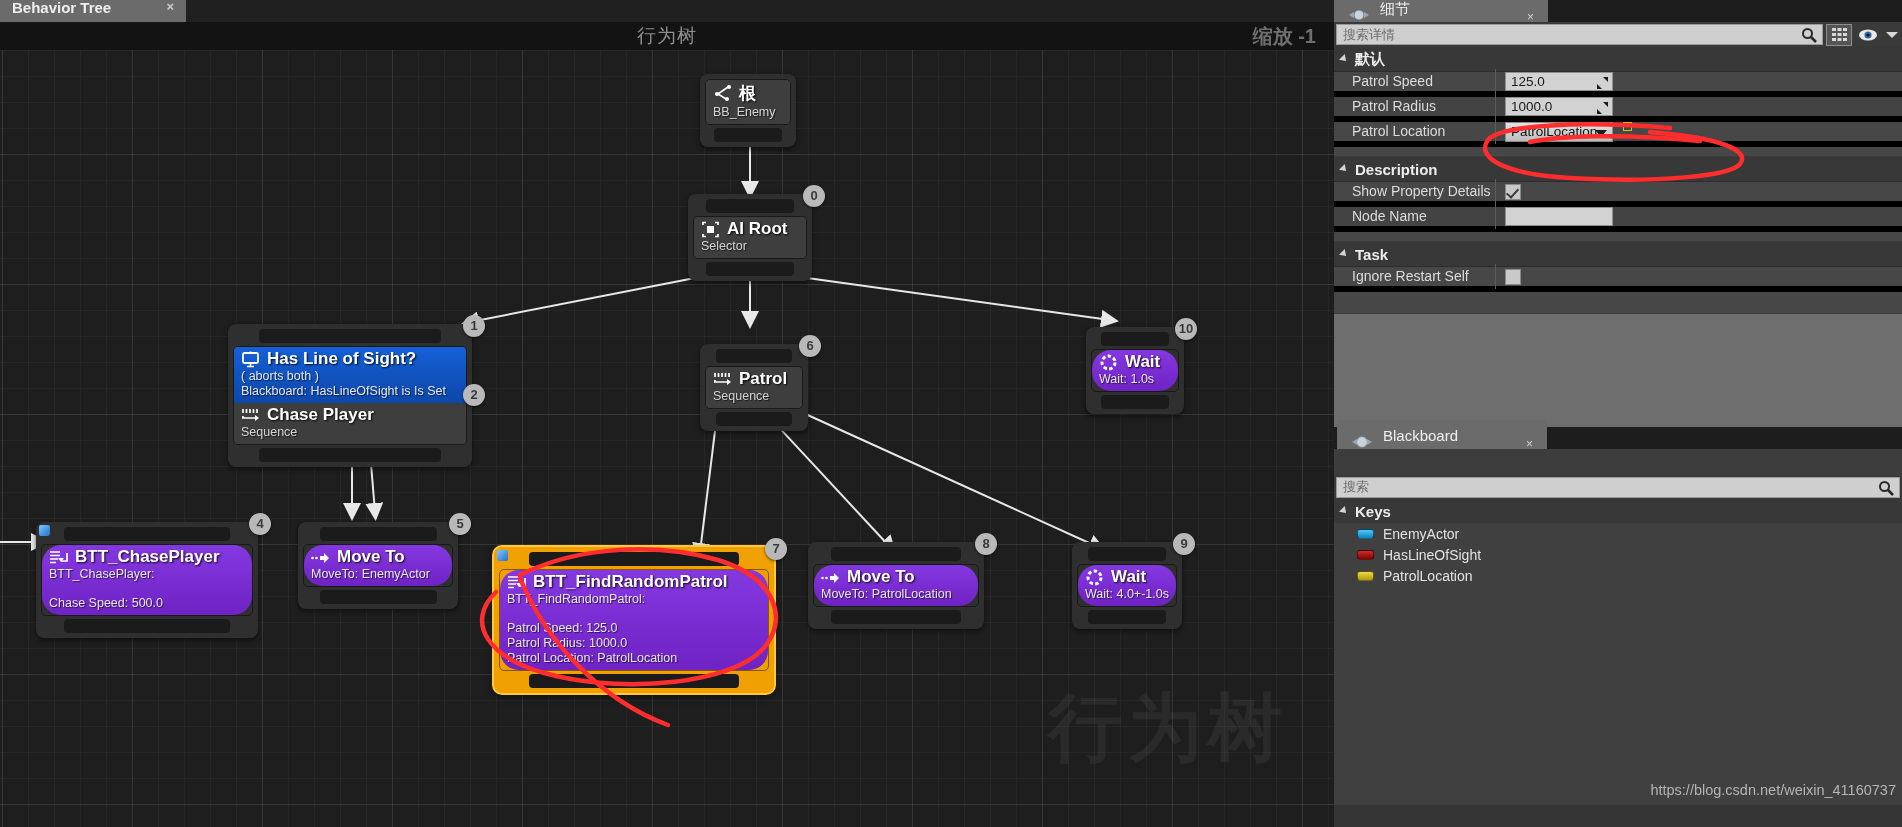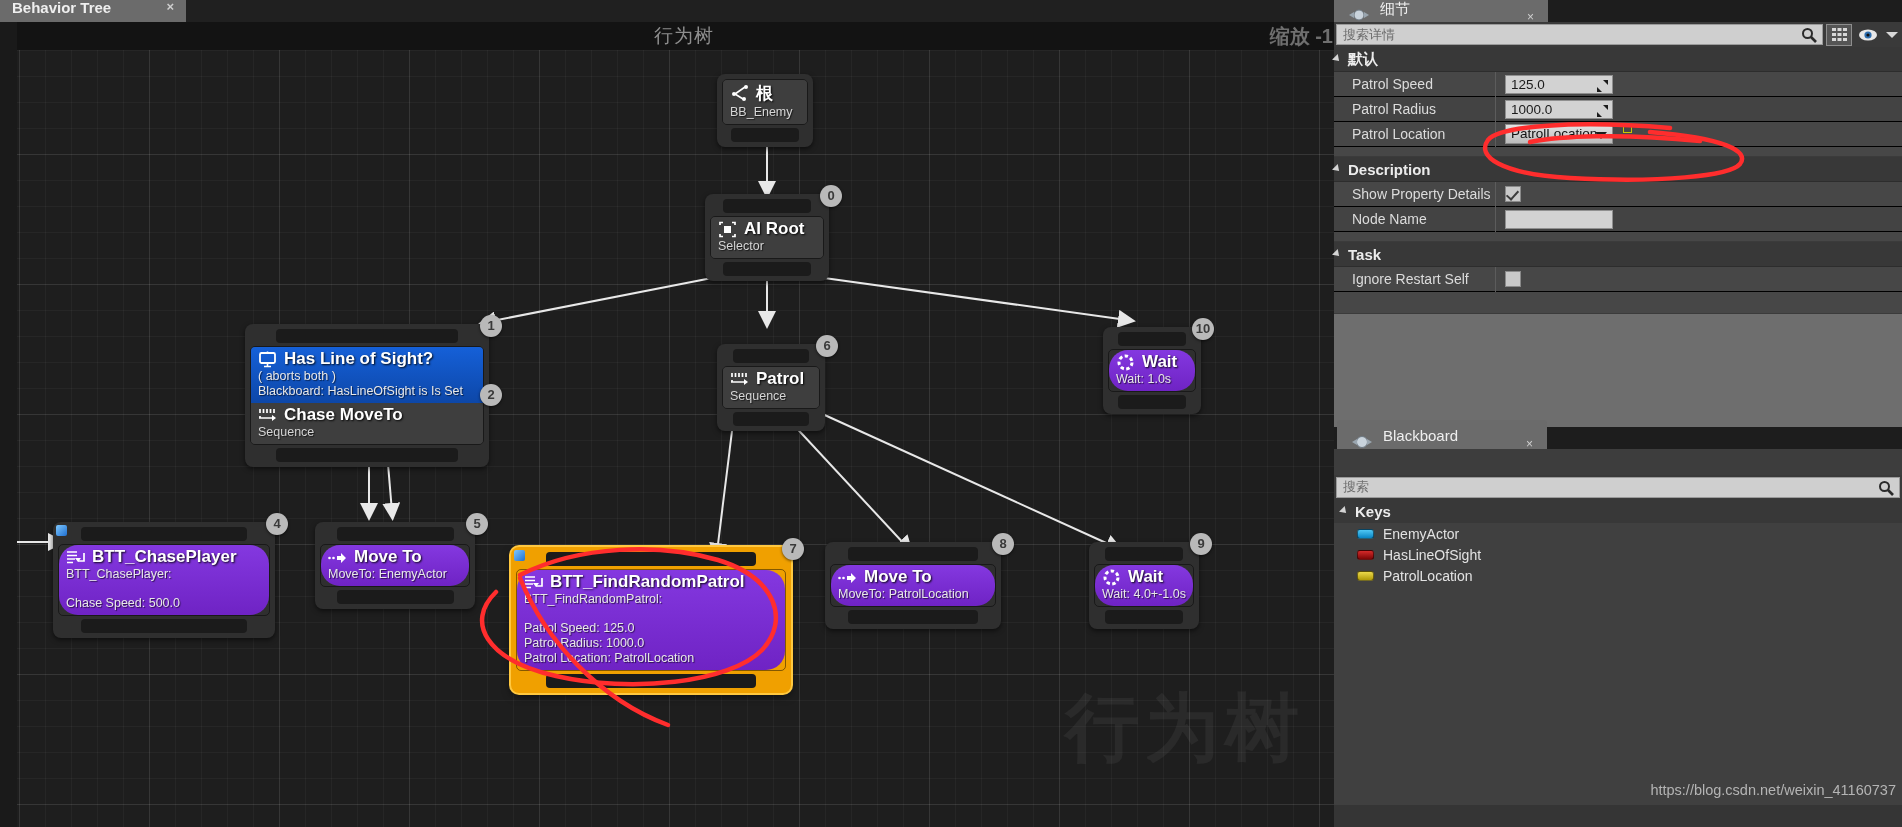--- a/index.html
+++ b/index.html
@@ -34,21 +34,20 @@
     position: absolute; left: 0; top: 22px; width: 1334px; height: 805px;
     background-color: #1e1e1e;
     background-image:
       linear-gradient(to right, rgba(255,255,255,0.035) 1px, transparent 1px),
       linear-gradient(to bottom, rgba(255,255,255,0.035) 1px, transparent 1px),
       linear-gradient(to right, rgba(255,255,255,0.075) 1px, transparent 1px),
       linear-gradient(to bottom, rgba(255,255,255,0.075) 1px, transparent 1px);
     background-size: 26px 26px, 26px 26px, 130px 130px, 130px 130px;
     background-position: 2px 2px, 2px 2px, 2px 2px, 2px 2px;
     overflow: hidden;
-    margin-left: 17px;
   }
   #graph-header-band {
     position: absolute; left: 0; top: 0; width: 1334px; height: 28px;
     background: #131313;
   }
   #graph-title {
     position: absolute; left: 0; top: 0; width: 1334px; height: 28px;
     text-align: center; color: #8e8e8e; font-size: 19px; line-height: 28px;
     letter-spacing: 1px;
   }
@@ -150,30 +149,30 @@
     display: flex; align-items: center; justify-content: center;
   }
   #details-tool-grid { border: 1px solid #8e8e8e; background: #555; }
   #details-body {
     position: absolute; left: 0; top: 47px; width: 568px; height: 380px;
     background: #6e6e6e;
   }
   .cat-header {
     height: 25px; background: #383838; color: #ececec;
     font-size: 15px; font-weight: bold; display: flex; align-items: center;
-    gap: 6px; border-bottom: 1px solid #2d2d2d;
+    padding-left: 7px; gap: 6px; border-bottom: 1px solid #2d2d2d;
   }
   .tri {
     width: 0; height: 0; border-left: 6px solid #d4d4d4;
     border-top: 4px solid transparent; border-bottom: 4px solid transparent;
     transform: rotate(45deg); margin-right: 2px;
   }
   .prop-row {
     height: 25px; display: flex; align-items: center;
-    background: #474747; border-bottom: 1px solid #000000;
+    background: #474747; border-bottom: 6px solid #000000;
   }
   .prop-row.alt { background: #434343; }
   .prop-label {
     width: 162px; flex: 0 0 162px; padding-left: 18px;
     color: #dcdcdc; font-size: 14px; white-space: nowrap;
     border-right: 1px solid #5c5c5c; line-height: 25px; height: 25px;
   }
   .prop-value { flex: 1; padding-left: 9px; display: flex; }
   .ue-numfield {
     width: 108px; height: 19px; background: #d2d2d2; border: 1px solid #8f8f8f;
@@ -375,21 +374,21 @@
                       <path d="M5.5,2 L5.5,6"></path>
                       <path d="M9,2 L9,6"></path>
                   <path d="M12.5,2 L12.5,6"></path>
                       <path d="M16,2 L16,6"></path>
                   <path d="M2,9 L2,11"></path>
                       <path d="M1,11 L16,11"></path>
                     </g>
                   <path d="M14,8 L18,11 L14,14 Z" fill="#fff"></path>
                   </svg>
               </span>
-              <span>Chase MoveTo</span>
+              <span>Chase Player</span>
             </div>
             <div class="node-sub">Sequence</div>
           </div>
         </div>
         <div class="pin-bottom"></div>
       </div>
 
       <div class="bt-node" style="left:36px; top:500px; width:222px;">
         <div class="node-corner-badge"></div>
         <div class="node-index">4</div>

